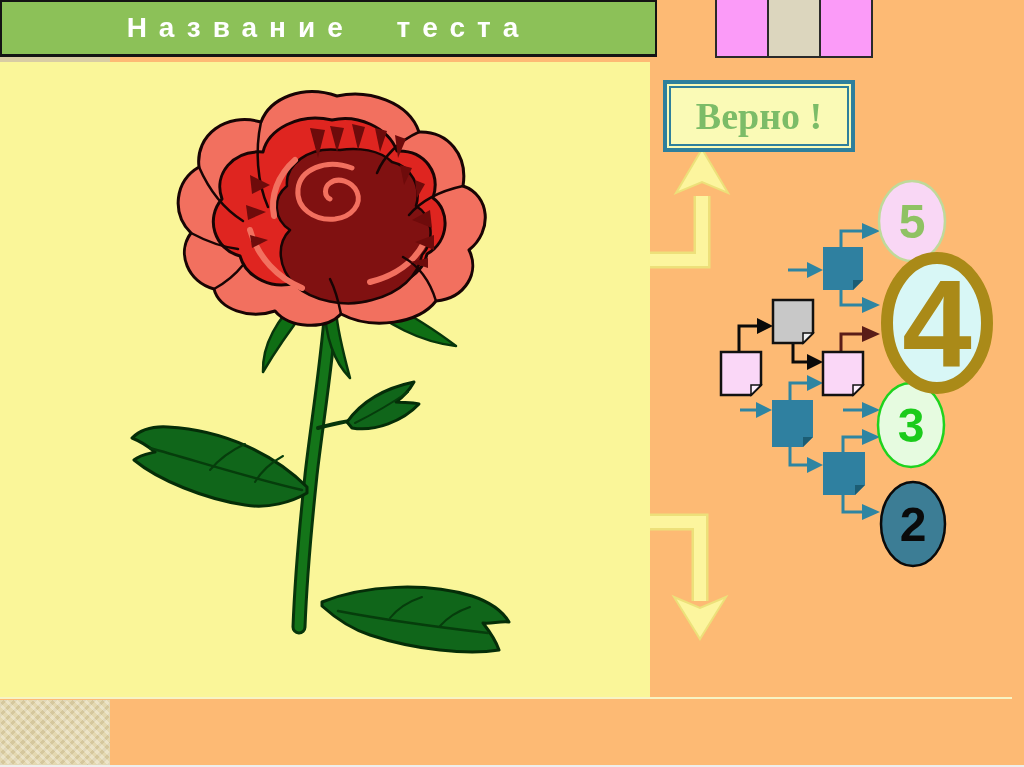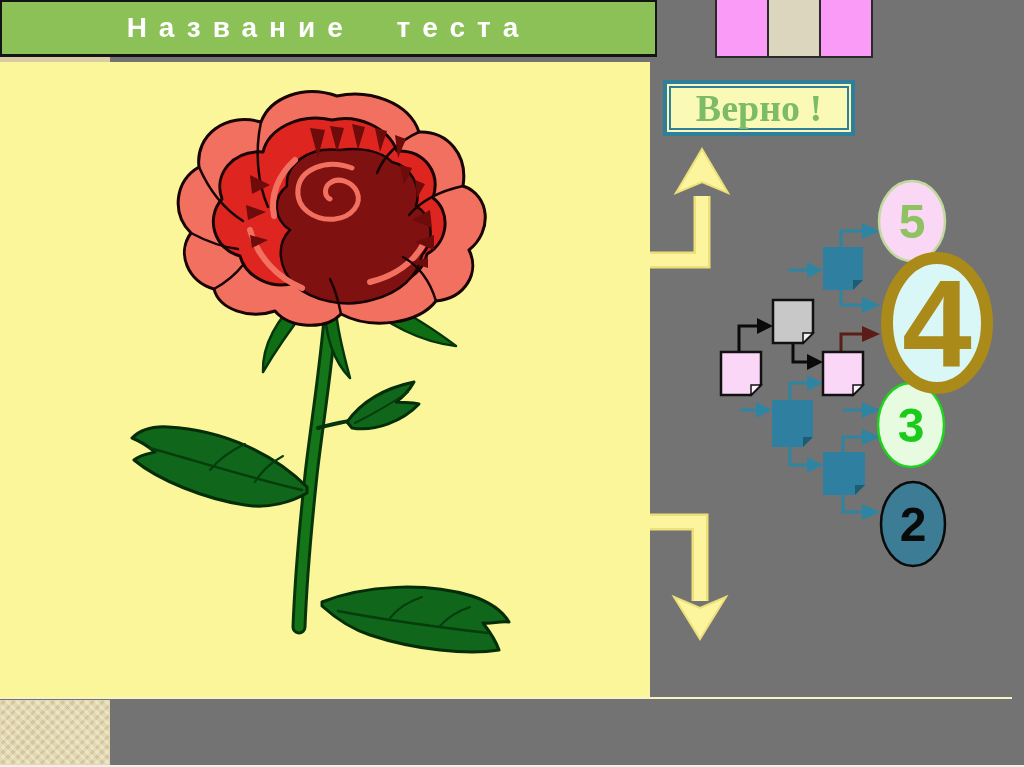--- a/index.html
+++ b/index.html
@@ -1,17 +1,17 @@
 <!DOCTYPE html>
 <html><head>
 <meta charset="utf-8">
 <style>
   html,body{margin:0;padding:0;background:#ffffff;}
   #slide{
-    position:relative;width:1024px;height:767px;background:#737373;
+    position:relative;width:1024px;height:767px;background:#fdba74;
     overflow:hidden;font-family:"Liberation Sans",sans-serif;
   }
   
   #title-bar{
     position:absolute;left:0;top:0;width:653px;height:52px;
     background:#8CC158;border:2px solid #141414;border-bottom-width:3px;
     display:flex;align-items:center;justify-content:center;z-index:6;
   }
   #title-bar span{
     color:#ffffff;font-weight:bold;font-size:28px;
@@ -43,21 +43,21 @@
   #panel-bottom-line{
     position:absolute;left:0;top:697px;width:1012px;height:2px;
     background:#F7F4C4;z-index:1;
   }
   #slide-bottom-line{
     position:absolute;left:0;top:765px;width:1024px;height:2px;
     background:#EFEFEC;z-index:1;
   }
   
   #correct-box{
-    position:absolute;left:663px;top:80px;width:192px;height:56px;
+    position:absolute;left:663px;top:80px;width:192px;height:72px;
     background:#FAFAB6;border:4px solid #2E7F9C;box-sizing:border-box;z-index:5;cursor:pointer;
   }
   #correct-box .inner{
     position:absolute;inset:2px;border:2px solid #2E7F9C;
     display:flex;align-items:center;justify-content:center;
   }
   #correct-box .inner span{
     font-family:"Liberation Serif",serif;font-weight:bold;font-size:38px;
     color:#7CBC68;white-space:nowrap;
   }

